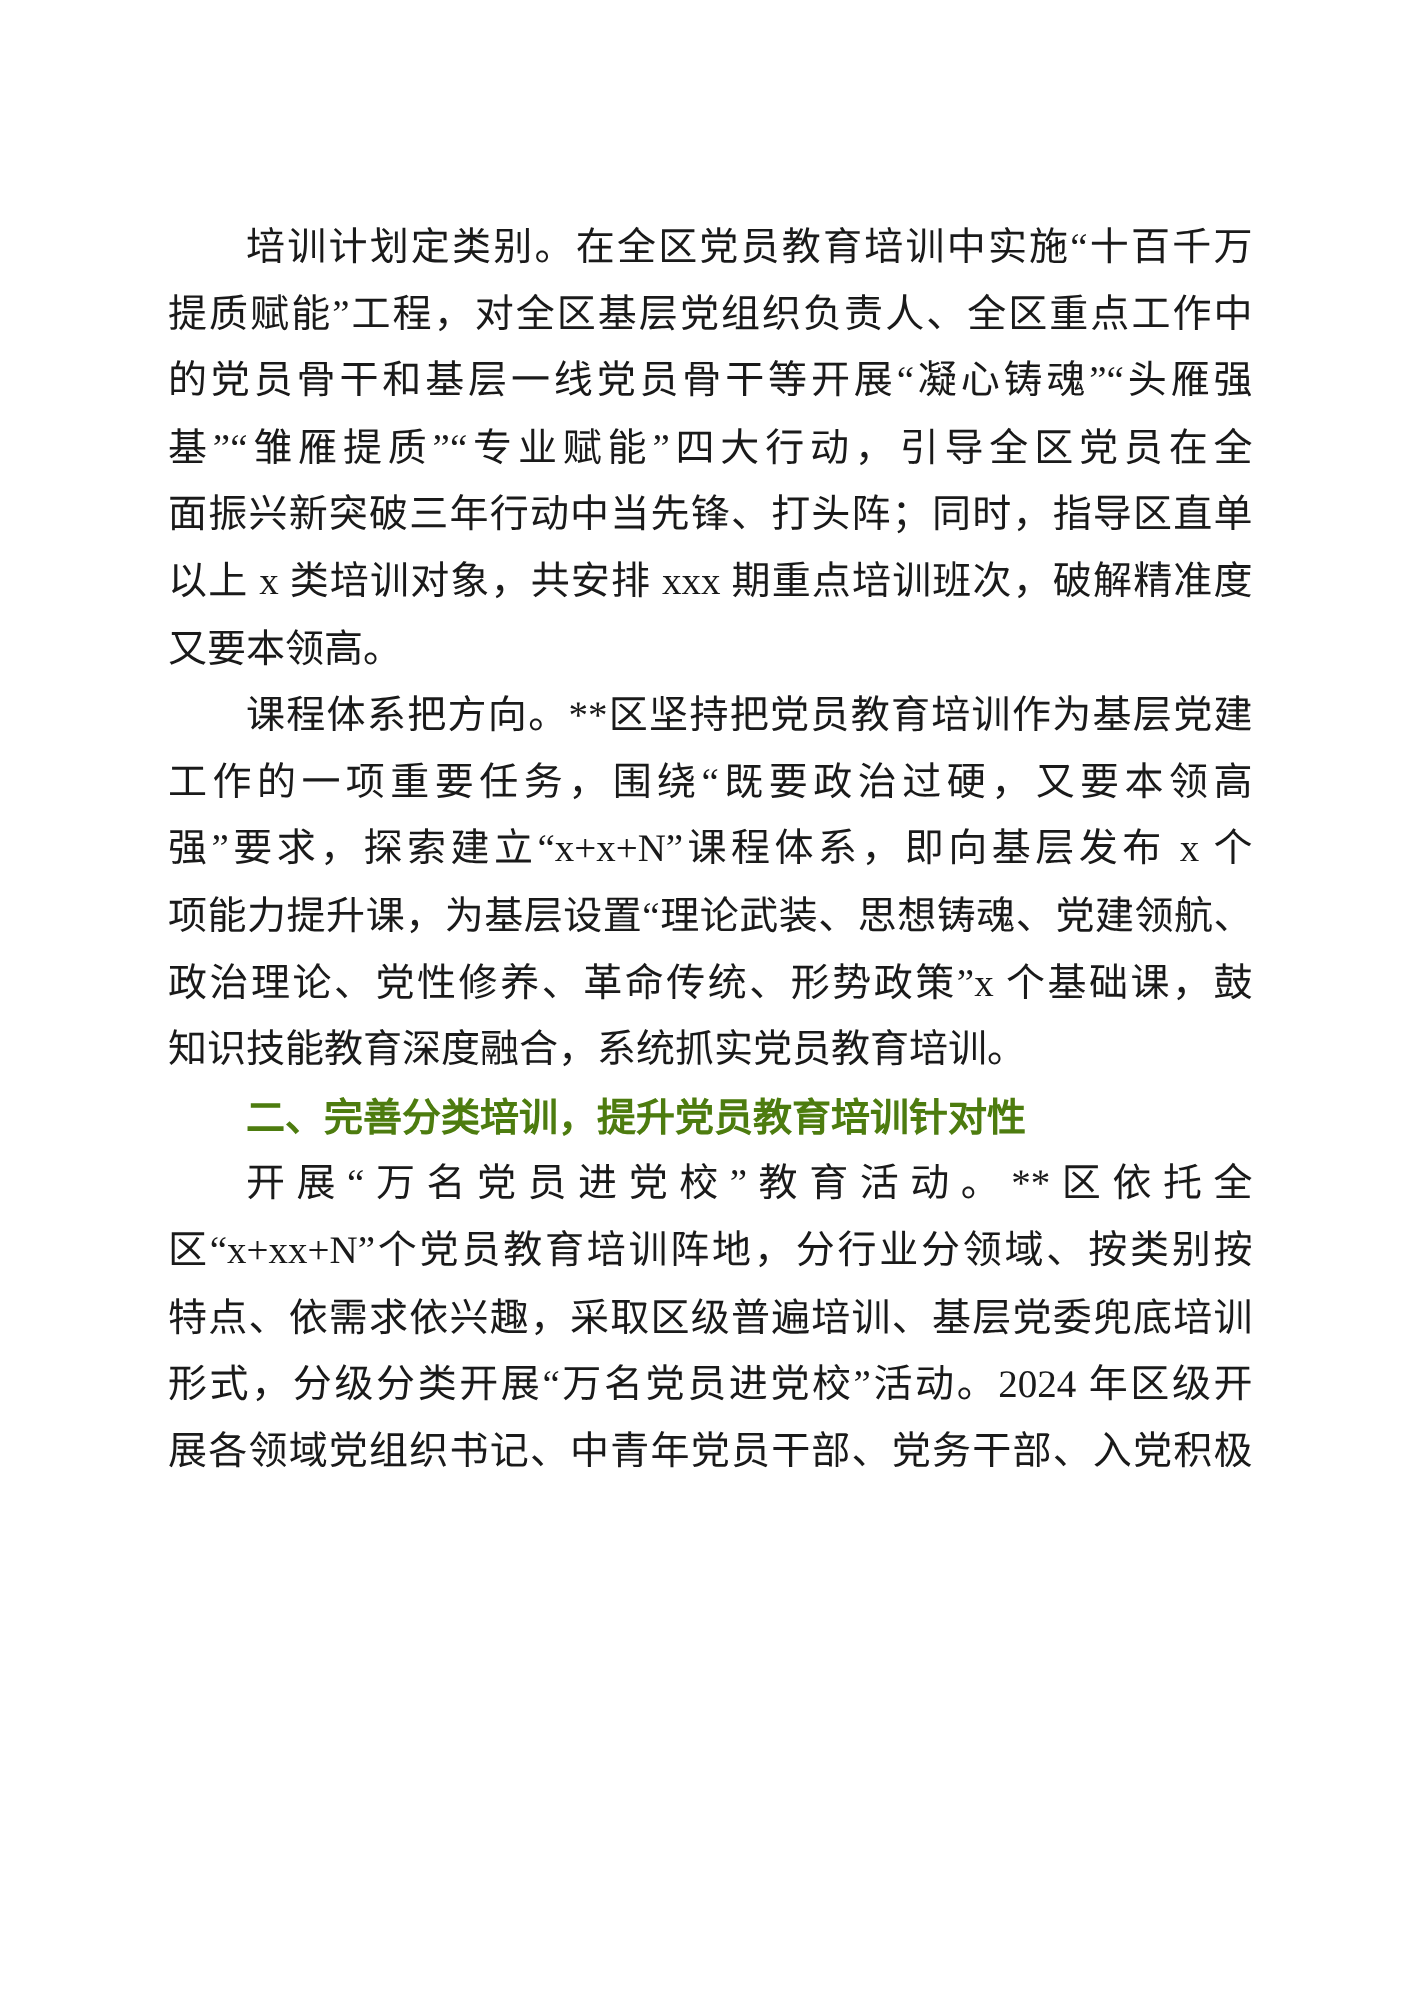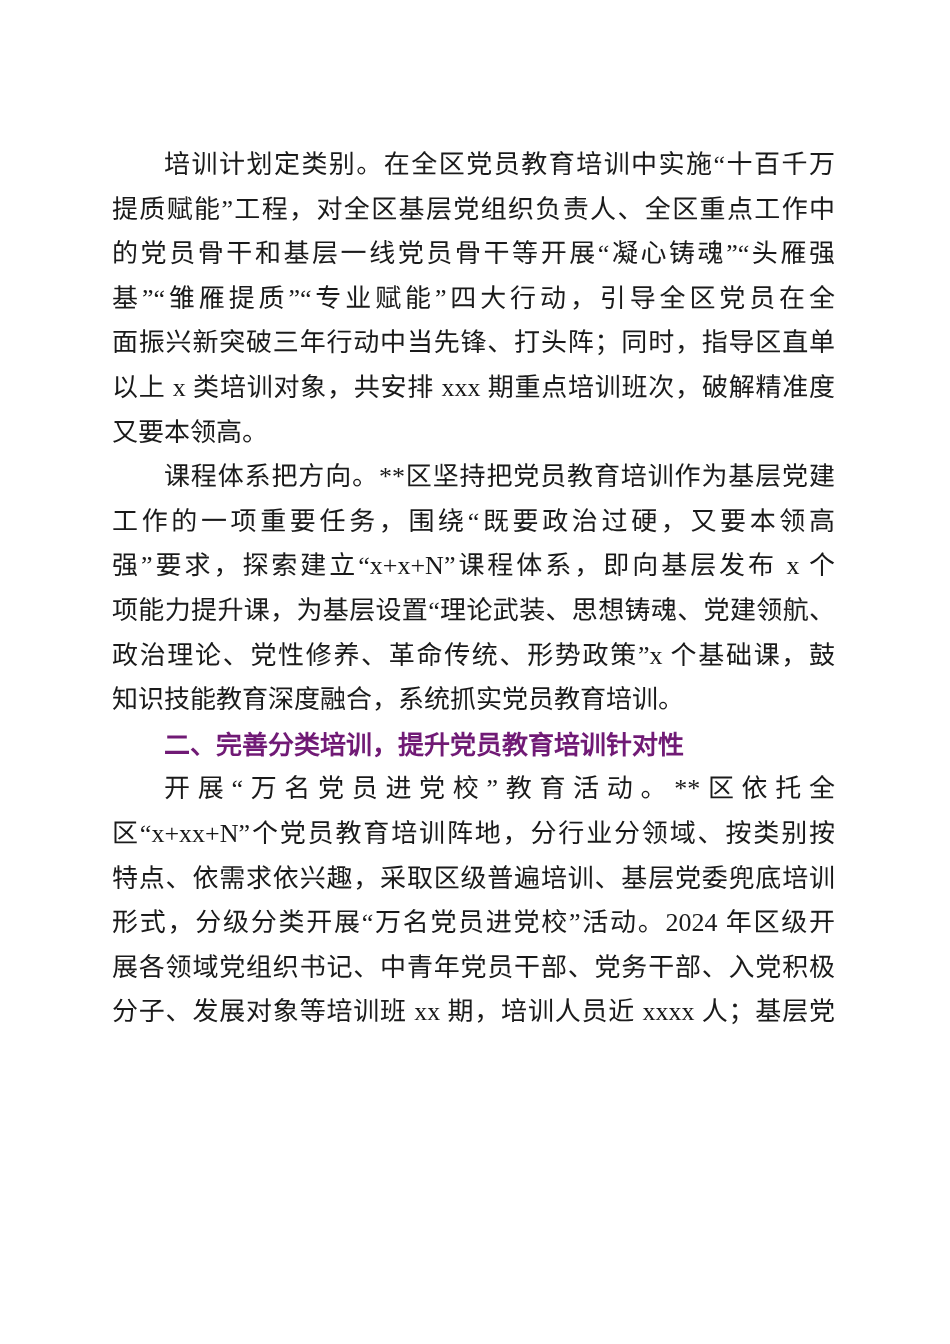--- a/index.html
+++ b/index.html
@@ -33,21 +33,21 @@
   .line.endleft {
     text-align: left;
     text-align-last: left;
   }
   .heading {
     margin: 0;
     font-size: 26px;
     line-height: 44.6px;
     font-family: "Liberation Sans", "DejaVu Sans", sans-serif;
     font-weight: 700;
-    color: #701a75;
+    color: #4d7c0f;
     text-align: right;
     text-align-last: left;
     text-indent: 52px;
   }
 </style>
 </head>
 <body>
 
 <div class="page">
   <div>
@@ -72,17 +72,16 @@
     </div>
 
     <h2 class="heading">二、完善分类培训，提升党员教育培训针对性</h2>
 
     <div>
       <p class="line indent">开展“万名党员进党校”教育活动。**区依托全</p>
       <p class="line">区“x+xx+N”个党员教育培训阵地，分行业分领域、按类别按</p>
       <p class="line">特点、依需求依兴趣，采取区级普遍培训、基层党委兜底培训</p>
       <p class="line">形式，分级分类开展“万名党员进党校”活动。2024 年区级开</p>
       <p class="line">展各领域党组织书记、中青年党员干部、党务干部、入党积极</p>
-      <p class="line">分子、发展对象等培训班 xx 期，培训人员近 xxxx 人；基层党</p>
     </div>
 
   </div>
 </div>
 
 </body></html>

